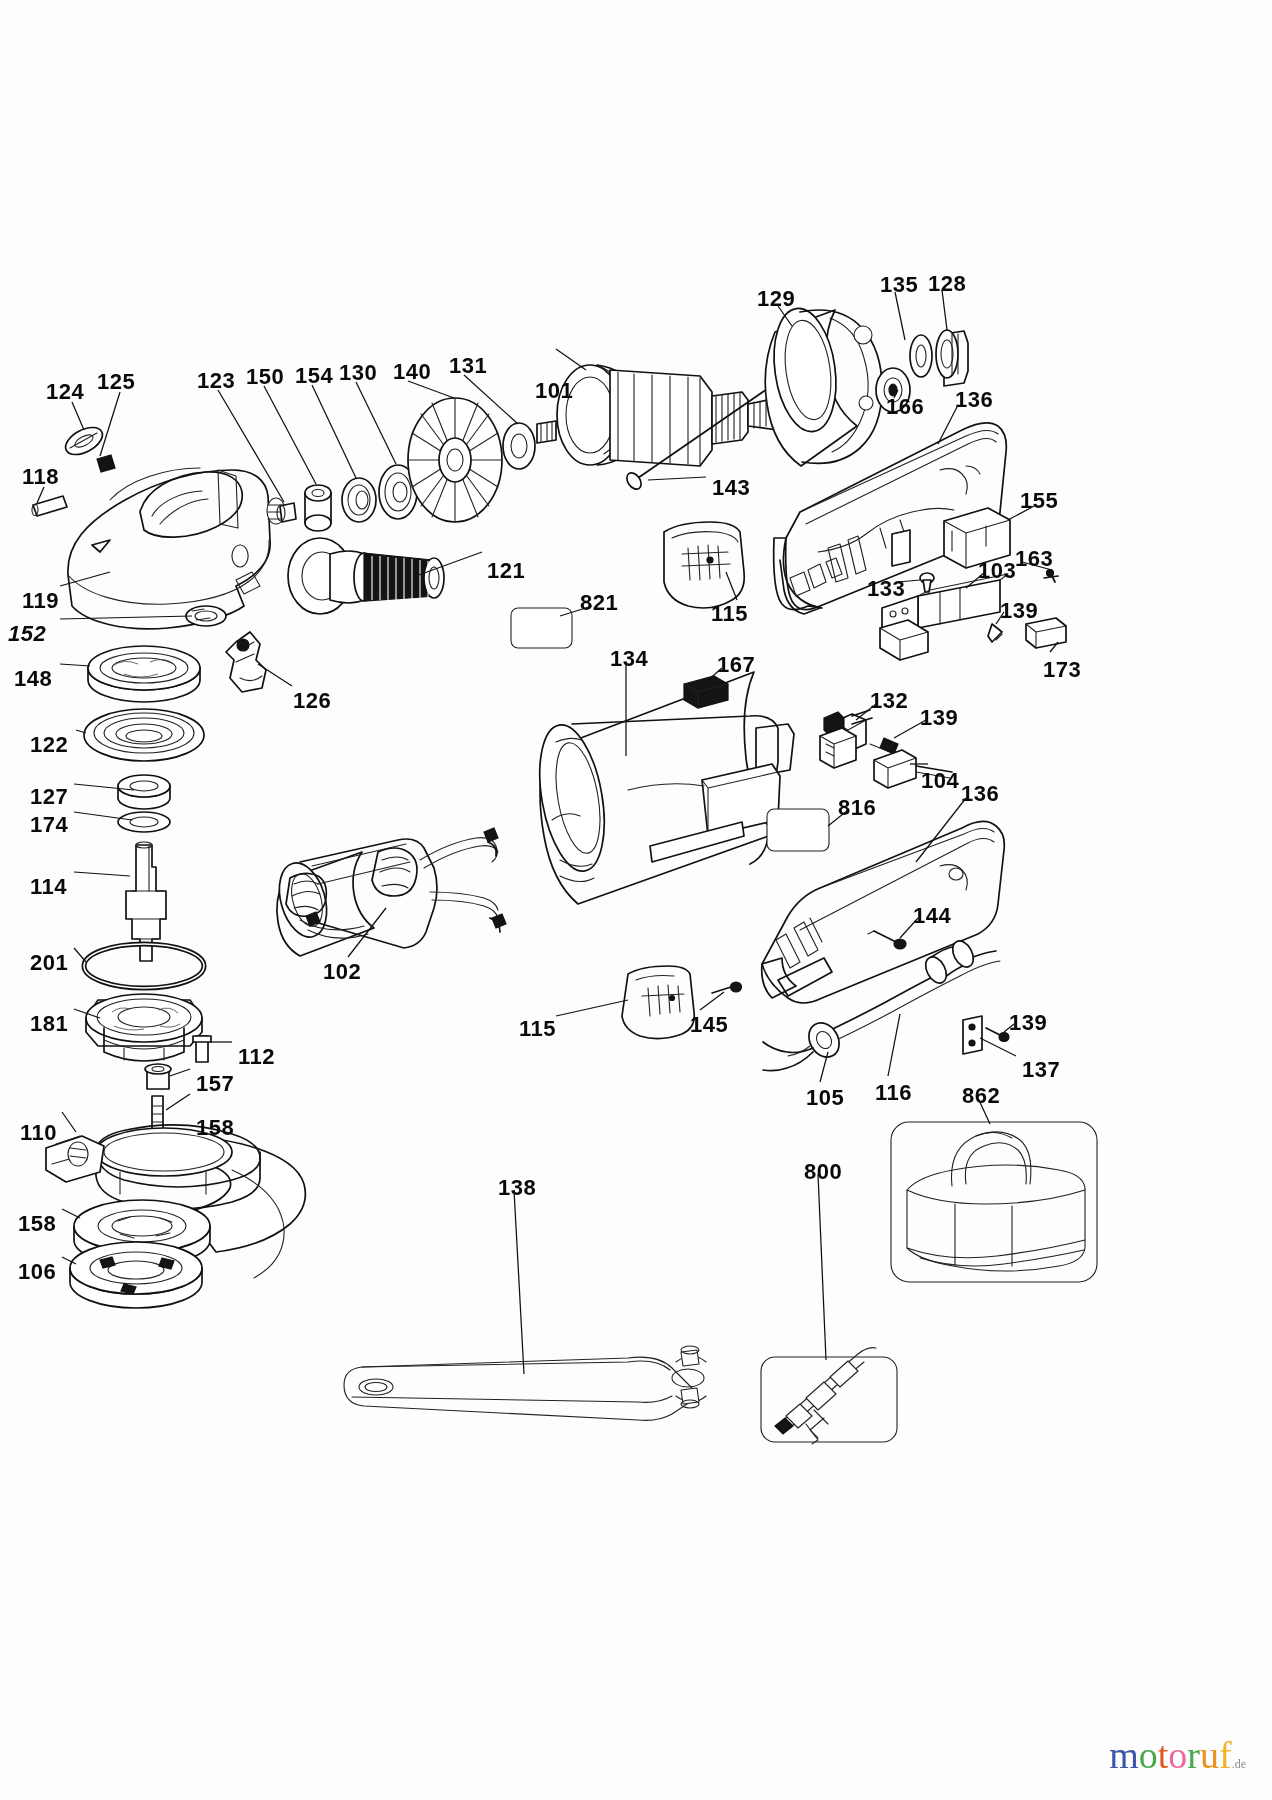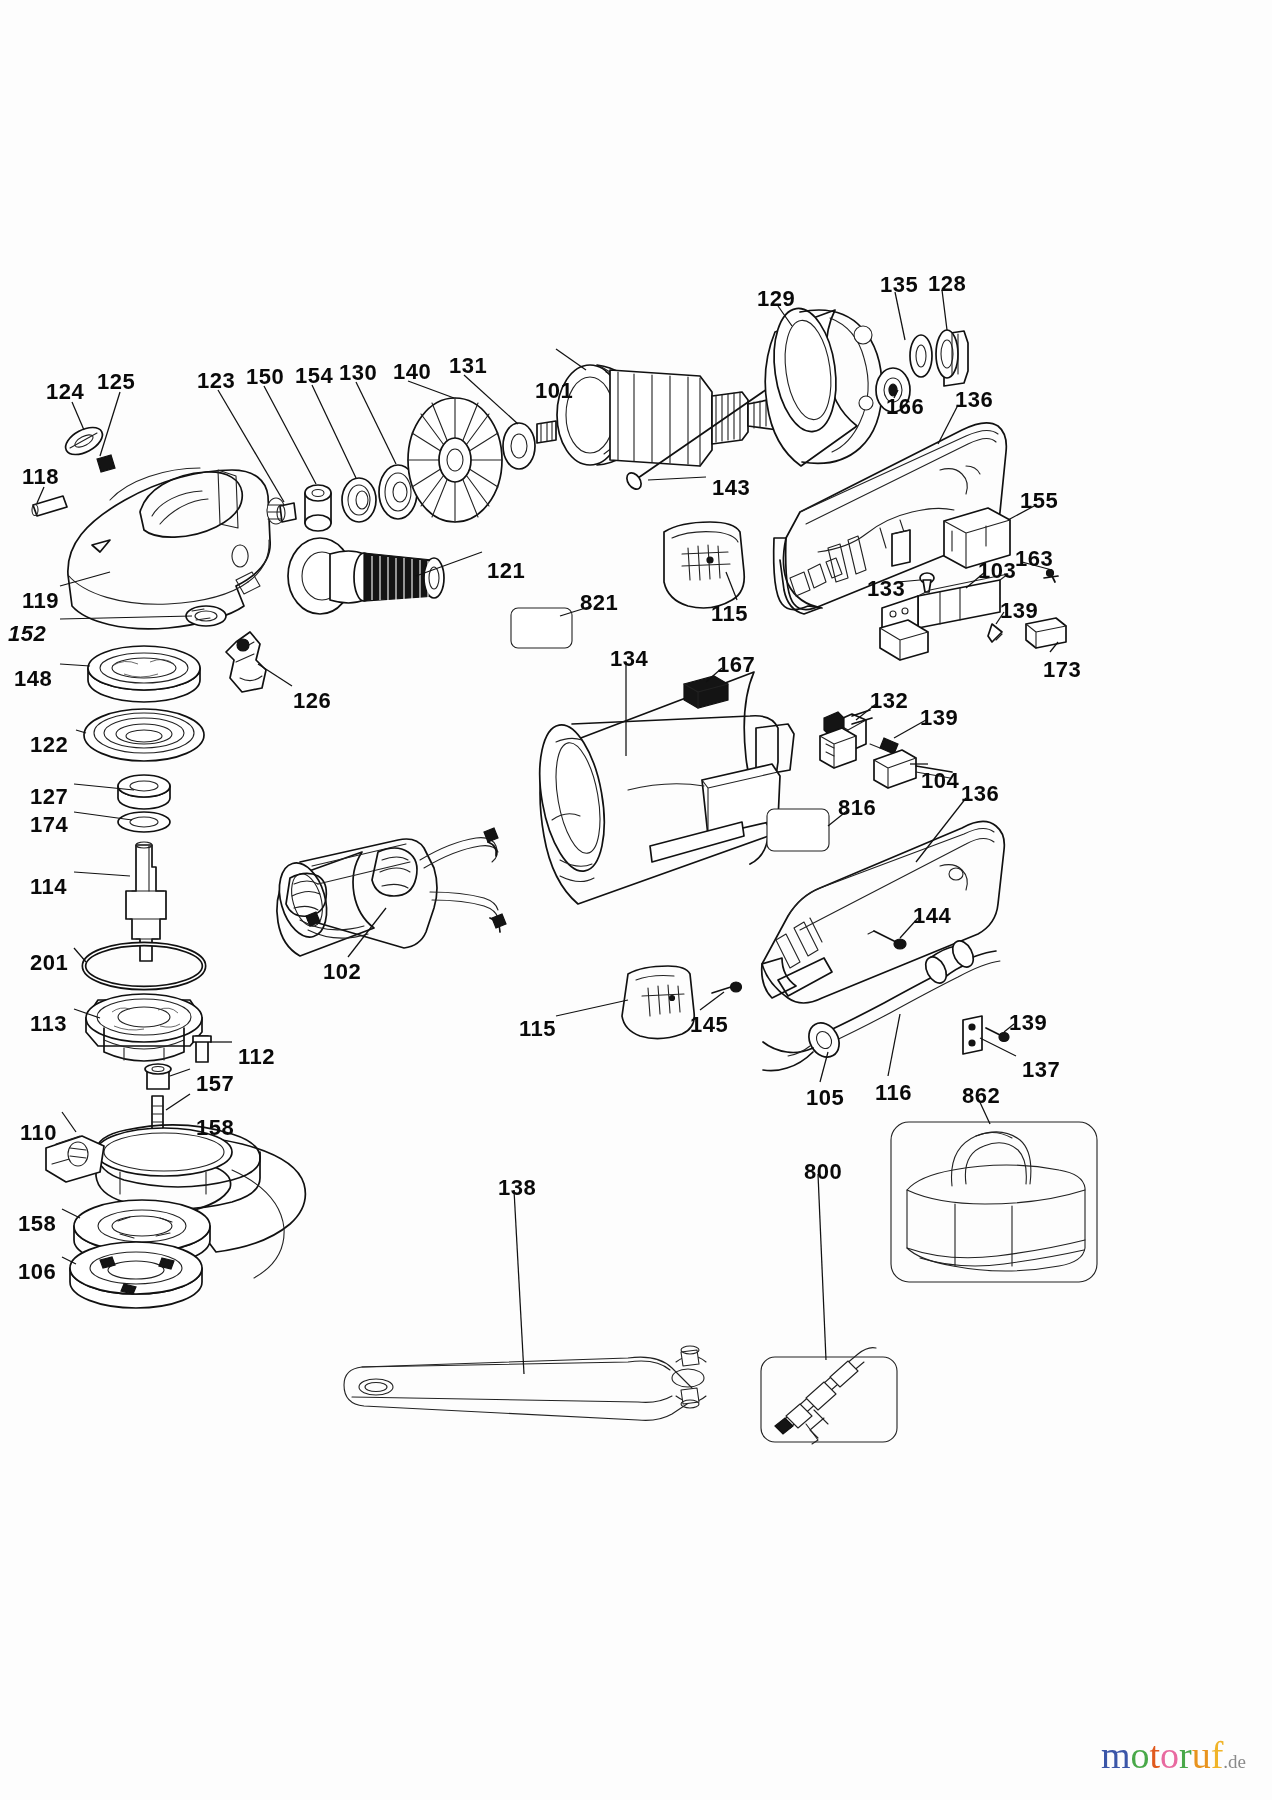--- a/index.html
+++ b/index.html
@@ -47,21 +47,21 @@
     right:26px;
     bottom:26px;
     font-family:"Liberation Serif", serif;
     font-size:38px;
     line-height:1;
     white-space:nowrap;
     user-select:none;
   }
   #watermark span{display:inline-block;}
   #watermark .dom{
-    font-size:19px;
+    font-size:12px;
     color:#8a8a8a;
     vertical-align:baseline;
   }
 </style>
 </head>
 <body>
 
 <div id="page">
 
   <svg id="art" viewBox="0 0 1272 1800">
@@ -659,21 +659,21 @@
     <span class="lbl" style="left:97px;  top:371px;">125</span>
     <span class="lbl" style="left:22px;  top:466px;">118</span>
     <span class="lbl" style="left:22px;  top:590px;">119</span>
     <span class="lbl" style="left:8px;  top:623px;font-style:italic;">152</span>
     <span class="lbl" style="left:14px;  top:668px;">148</span>
     <span class="lbl" style="left:30px;  top:734px;">122</span>
     <span class="lbl" style="left:30px;  top:786px;">127</span>
     <span class="lbl" style="left:30px;  top:814px;">174</span>
     <span class="lbl" style="left:30px;  top:876px;">114</span>
     <span class="lbl" style="left:30px;  top:952px;">201</span>
-    <span class="lbl" style="left:30px;  top:1013px;">113</span>
+    <span class="lbl" style="left:30px;  top:1013px;">181</span>
     <span class="lbl" style="left:238px; top:1046px;">112</span>
     <span class="lbl" style="left:196px; top:1073px;">157</span>
     <span class="lbl" style="left:196px; top:1098px;margin-top:19px;">158</span>
     <span class="lbl" style="left:20px;  top:1114px;margin-top:8px;">110</span>
     <span class="lbl" style="left:18px;  top:1213px;">158</span>
     <span class="lbl" style="left:18px;  top:1261px;">106</span>
 
     <span class="lbl" style="left:197px; top:370px;">123</span>
     <span class="lbl" style="left:246px; top:366px;">150</span>
     <span class="lbl" style="left:295px; top:365px;">154</span>

